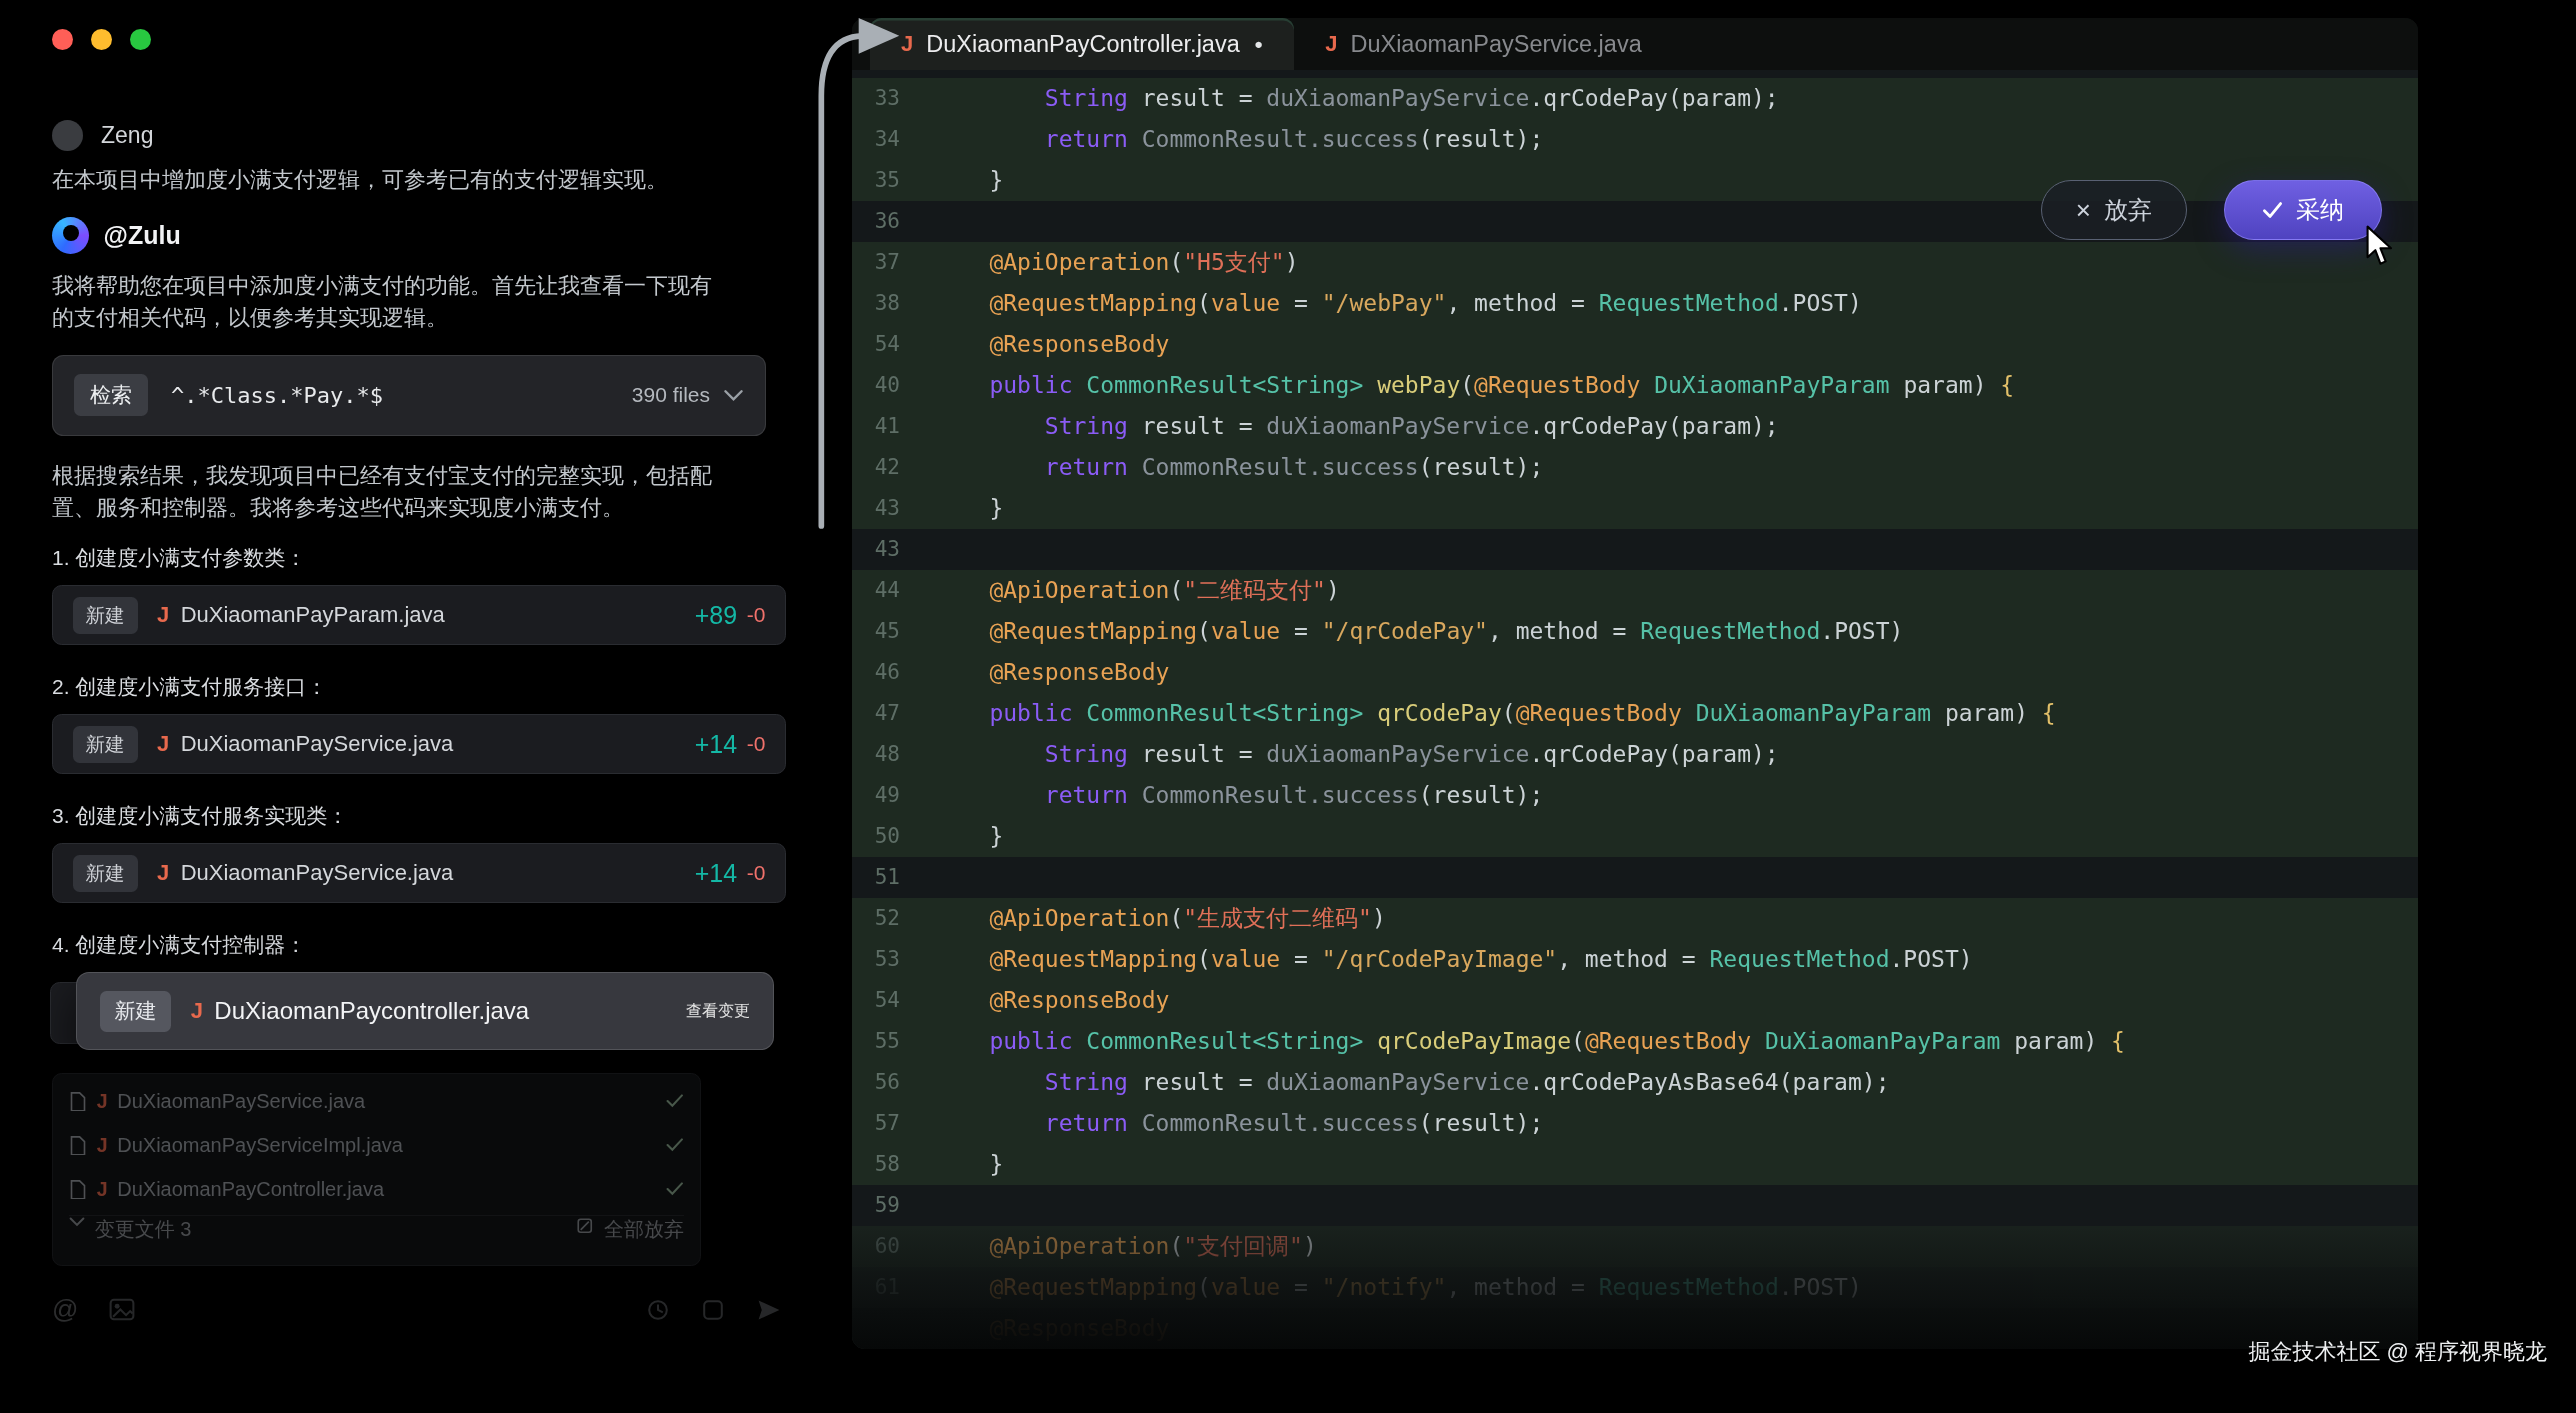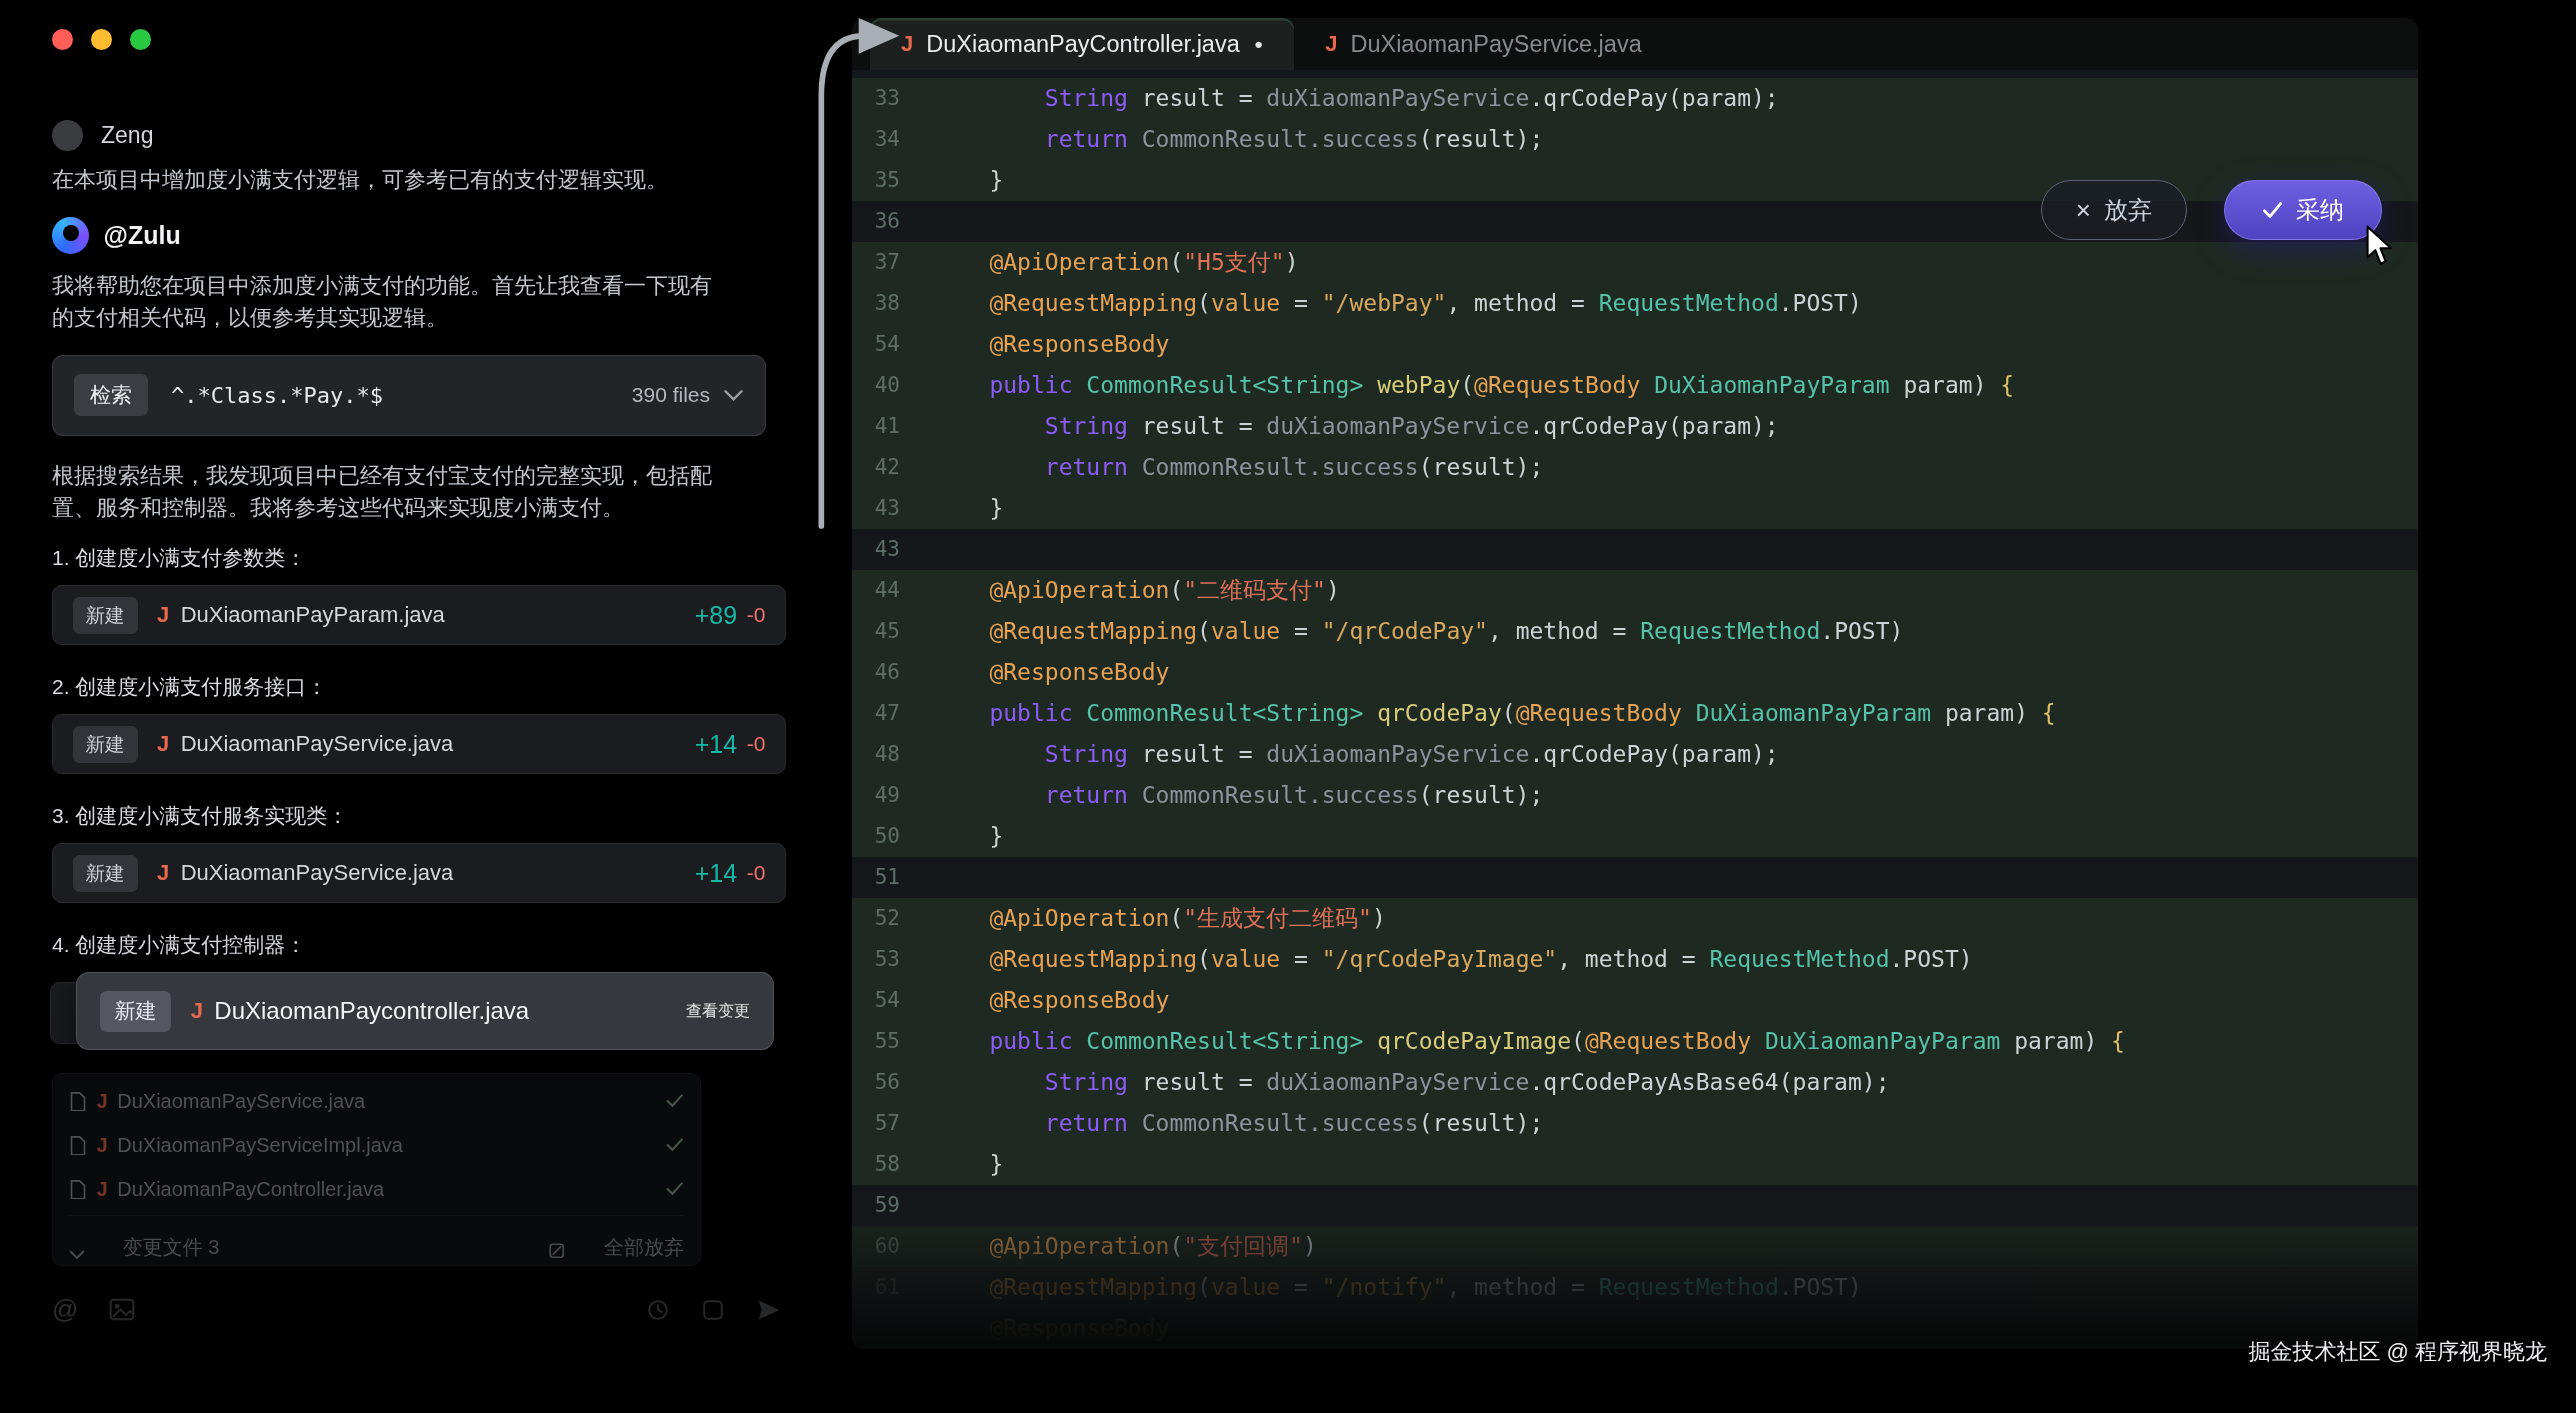--- a/index.html
+++ b/index.html
@@ -48,21 +48,21 @@
   .card4 .chip{background:#55575f;color:#e8eaee;font-size:21px;padding:6.5px 14.6px;}
   .card4 .fname{color:#f3f4f6;font-size:24px;font-weight:500;}
   .view{margin-left:auto;color:#e5e5e5;font-size:16px;cursor:pointer;}
 
   .changed{width:649px;background:#131417;border:0.8px solid #232529;border-radius:9.7px;padding:4.9px 16px;opacity:.5;box-sizing:border-box;}
   .cf-row{display:flex;align-items:center;height:44px;color:#9ba0a6;font-size:20px;}
   .cf-row .jicon{font-size:19.5px;margin:0 9.7px;}
   .cf-row svg{flex:0 0 auto;}
   .cf-name{color:#9ba0a6;}
   .cf-spacer{flex:1;}
-  .cf-footer{display:flex;align-items:flex-end;height:45px;border-top:0.8px solid #24262a;color:#8d9196;font-size:20px;margin-top:3.2px;gap:28px;}
+  .cf-footer{display:flex;align-items:flex-start;height:45px;border-top:0.8px solid #24262a;color:#8d9196;font-size:20px;margin-top:3.2px;}
   .cf-footer .spacer{flex:1;}
   .cf-footer svg{margin-right:9.7px;}
 
   .composer{display:flex;align-items:center;width:730px;margin-top:28px;opacity:.22;color:#aeb3b9;gap:31px;}
   .comp-spacer{flex:1;}
   .at-glyph{font-size:26px;color:#c9cdd2;}
 
   
   .arrow{position:absolute;left:0;top:0;width:2576px;height:1414px;z-index:40;pointer-events:none;}
   .arrow path{stroke:#a9afb5;stroke-width:7;fill:none;stroke-linecap:round;}

